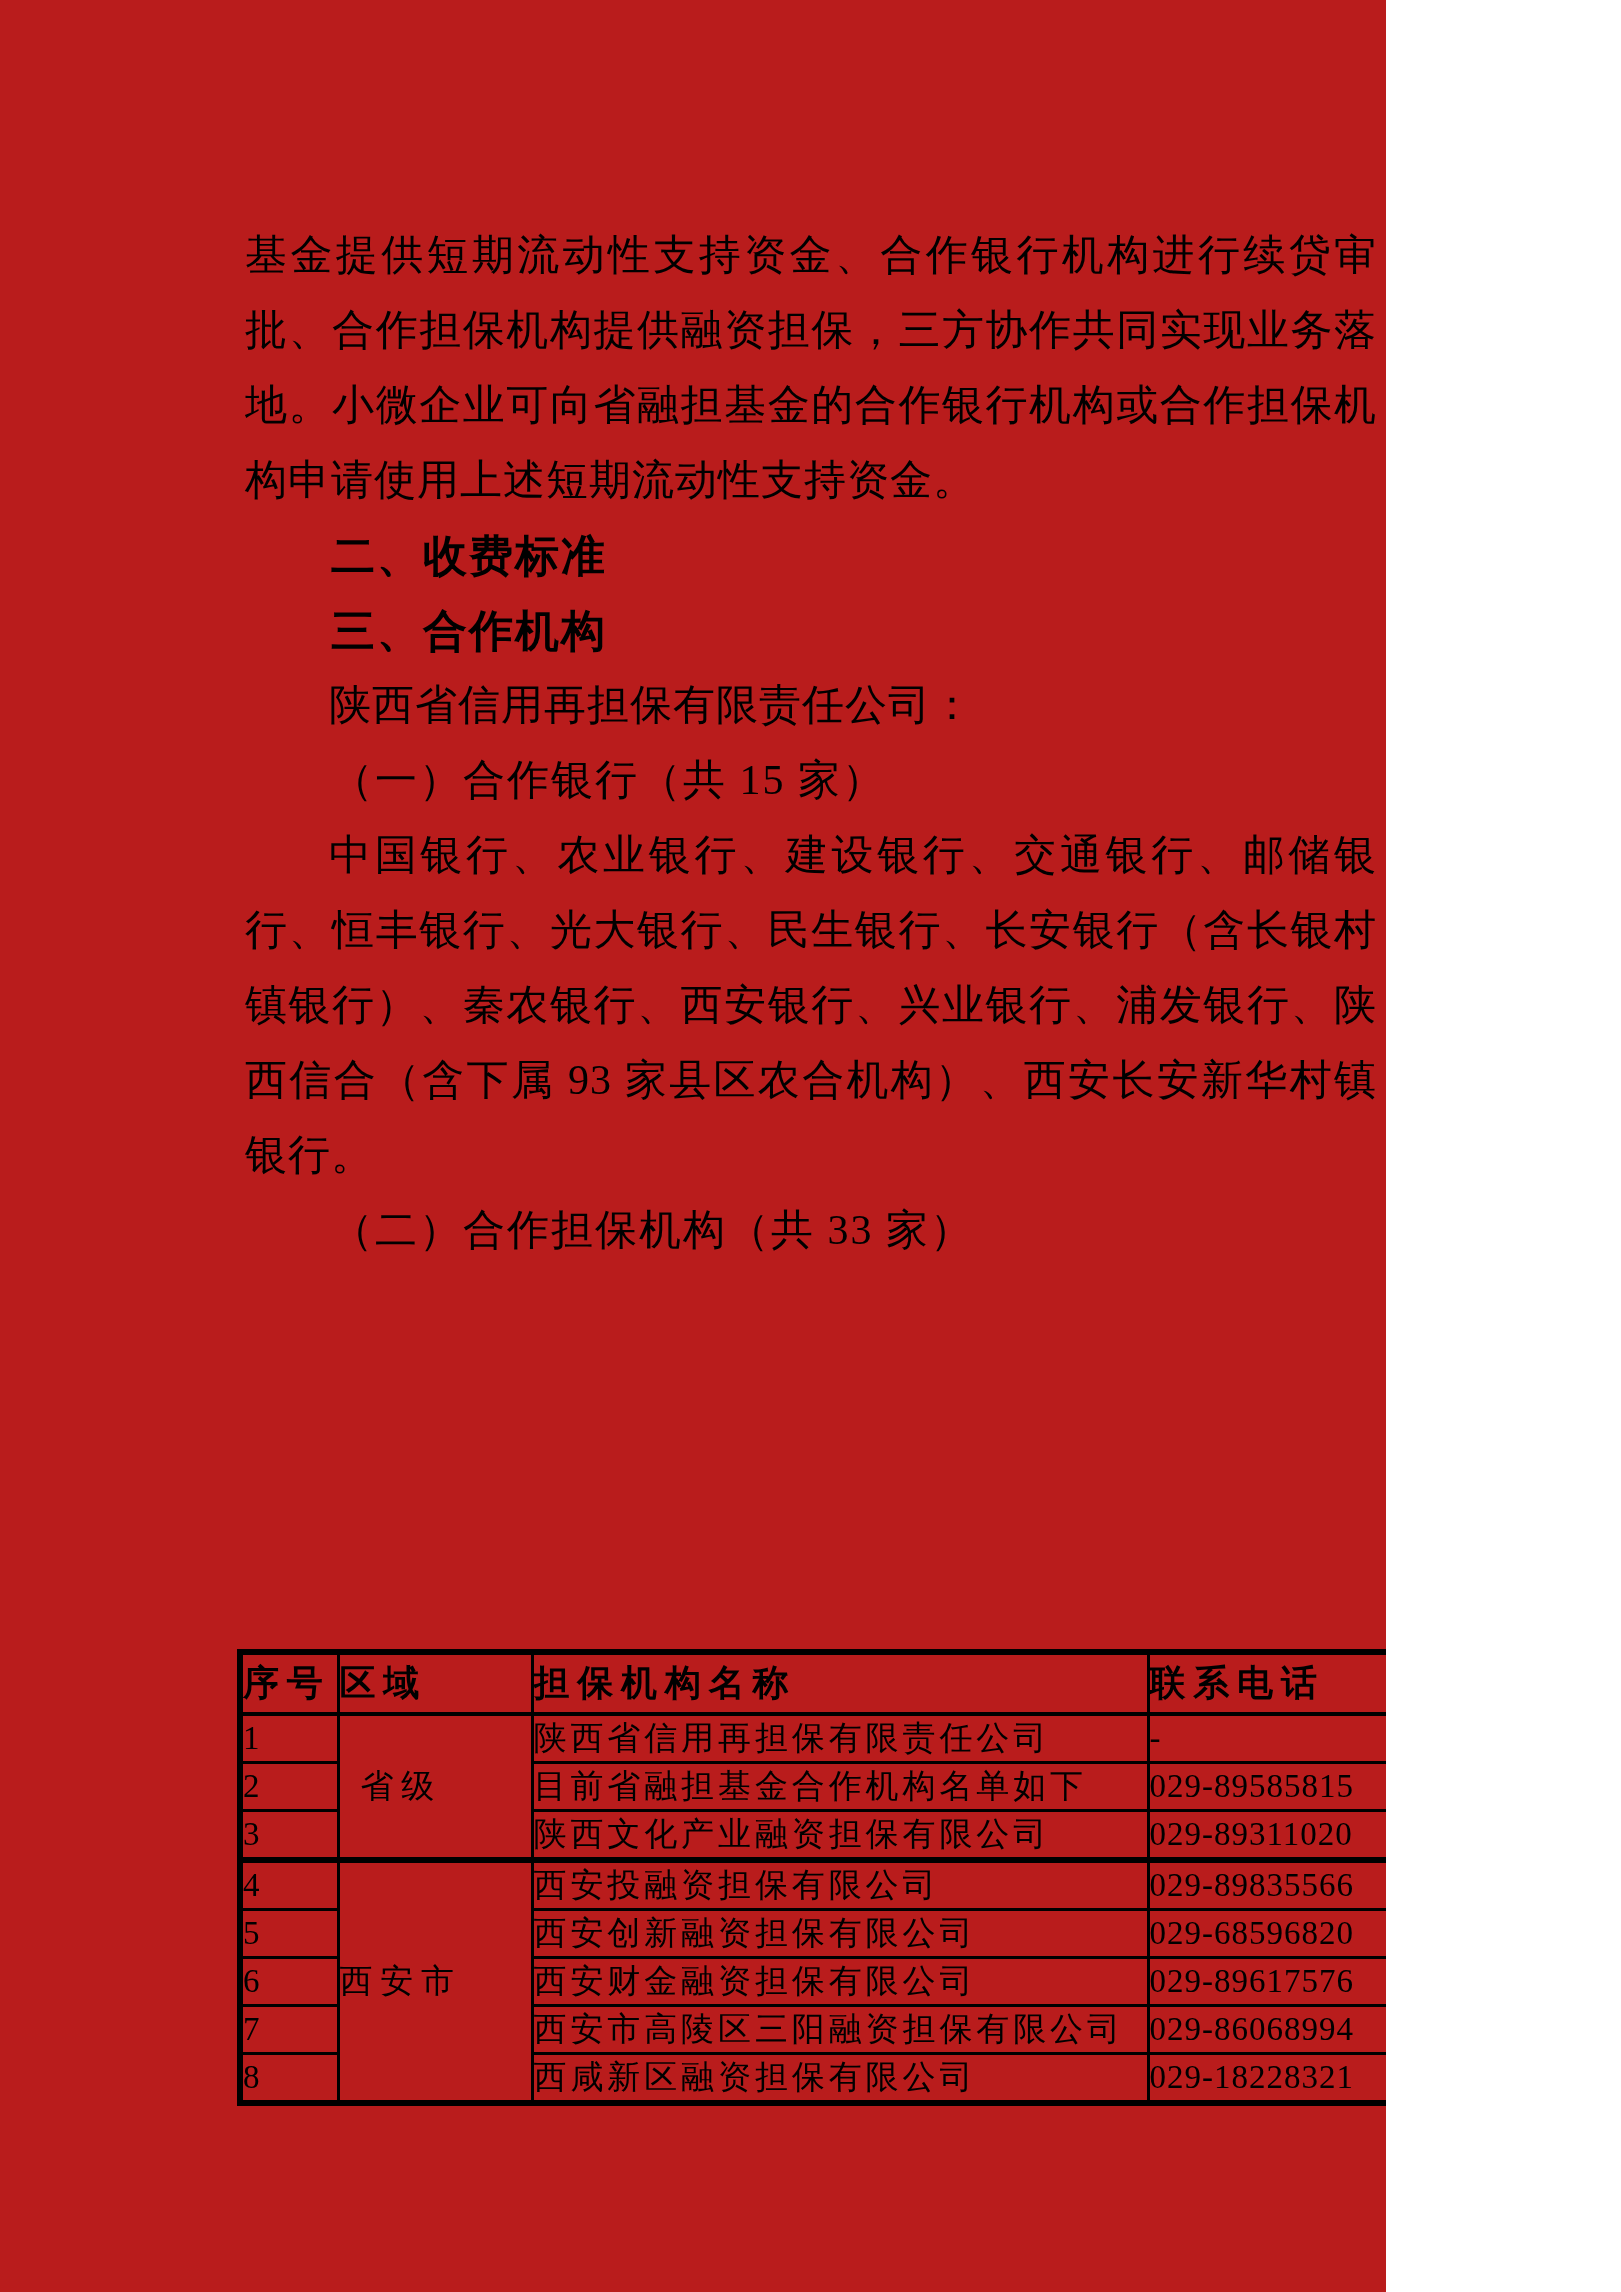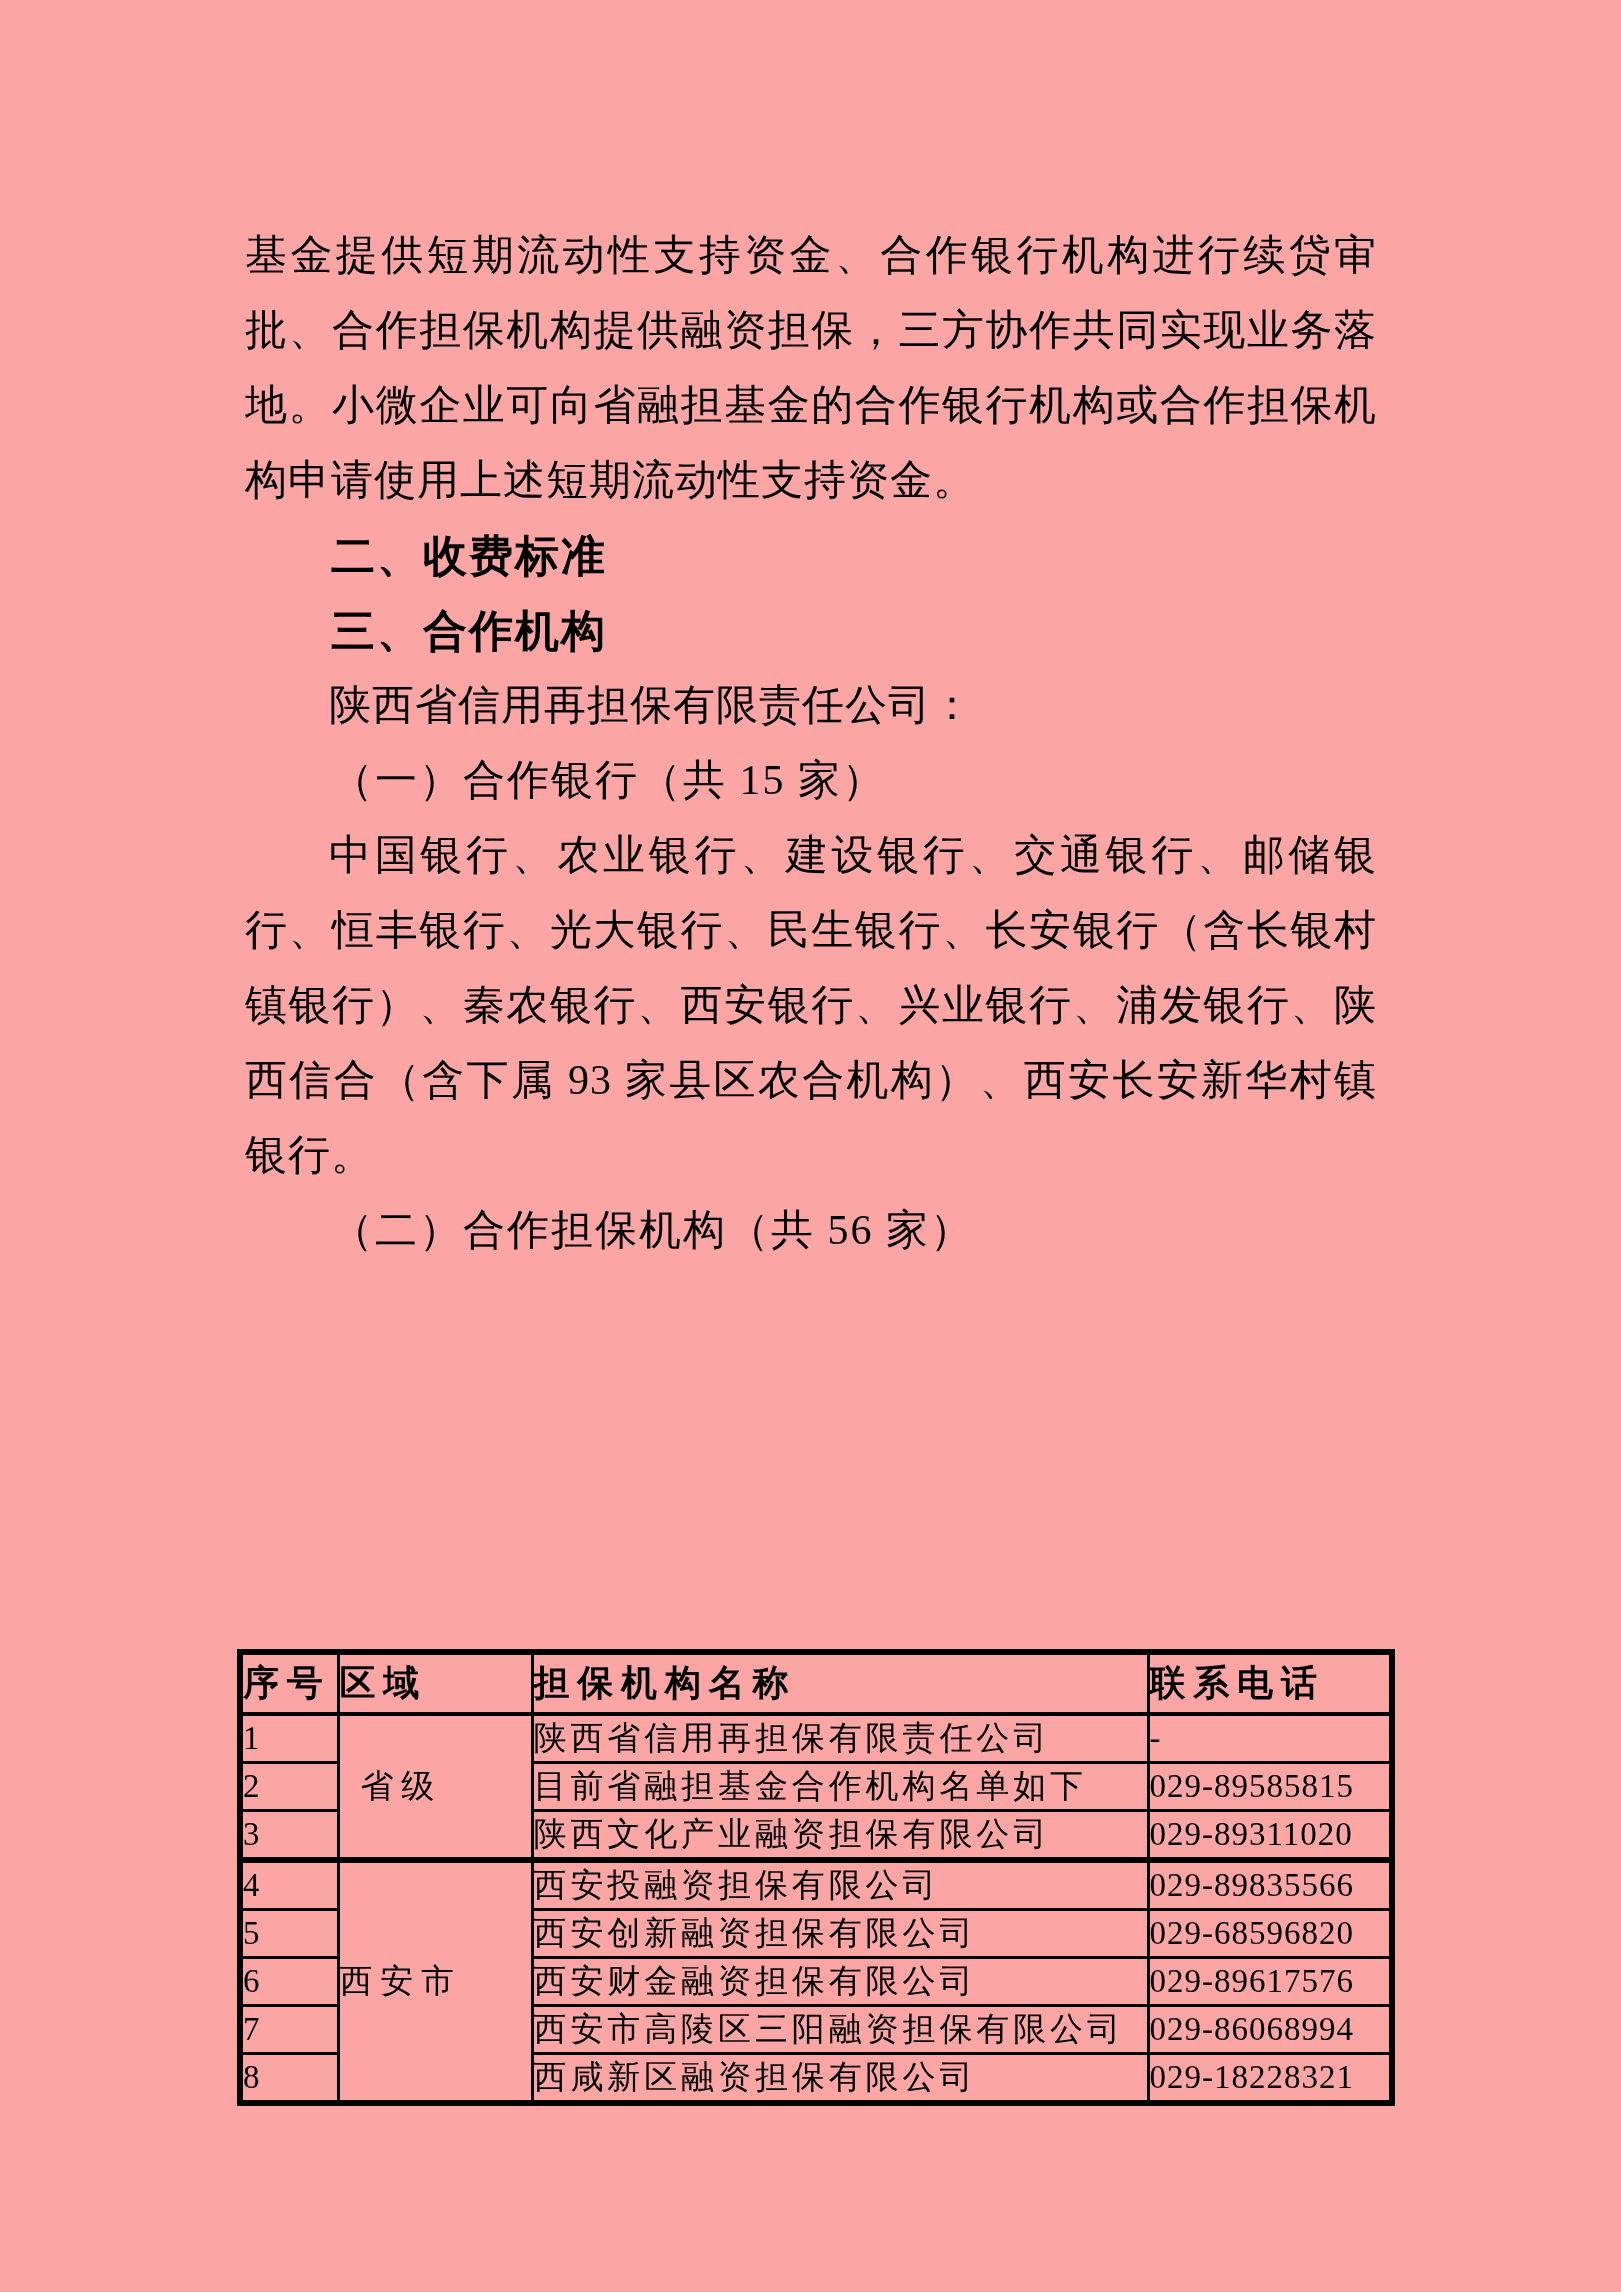--- a/index.html
+++ b/index.html
@@ -4,22 +4,22 @@
 <style>
   html, body { margin: 0; padding: 0; }
   body {
     width: 1621px; height: 2293px;
     background: #ffffff;
     font-family: "Liberation Serif", serif;
     color: #000000;
   }
   .page {
     position: relative;
-    width: 1621px; height: 2293px;
-    background: #fca5a5;
+    width: 1386px; height: 2293px;
+    background: #b91c1c;
     overflow: hidden;
   }
   .text-block {
     position: absolute;
     top: 218px; left: 245px; width: 1132px;
   }
   .body-par {
     margin: 0;
     font-size: 42px;
     line-height: 75px;
@@ -87,21 +87,21 @@
 
 
     <h2 class="sec-heading">三、合作机构</h2>
 
     <p class="body-par">陕西省信用再担保有限责任公司：</p>
 
     <p class="sub-heading">（一）合作银行（共 15 家）</p>
 
     <p class="body-par">中国银行、农业银行、建设银行、交通银行、邮储银行、恒丰银行、光大银行、民生银行、长安银行（含长银村镇银行）、秦农银行、西安银行、兴业银行、浦发银行、陕西信合（含下属 93 家县区农合机构）、西安长安新华村镇银行。</p>
 
-    <p class="sub-heading">（二）合作担保机构（共 56 家）</p>
+    <p class="sub-heading">（二）合作担保机构（共 33 家）</p>
   </div>
 
   <table class="guarantor-table">
     <colgroup>
       <col style="width:98px">
       <col style="width:194px">
       <col style="width:616px">
       <col style="width:244px">
     </colgroup>
     <thead>

